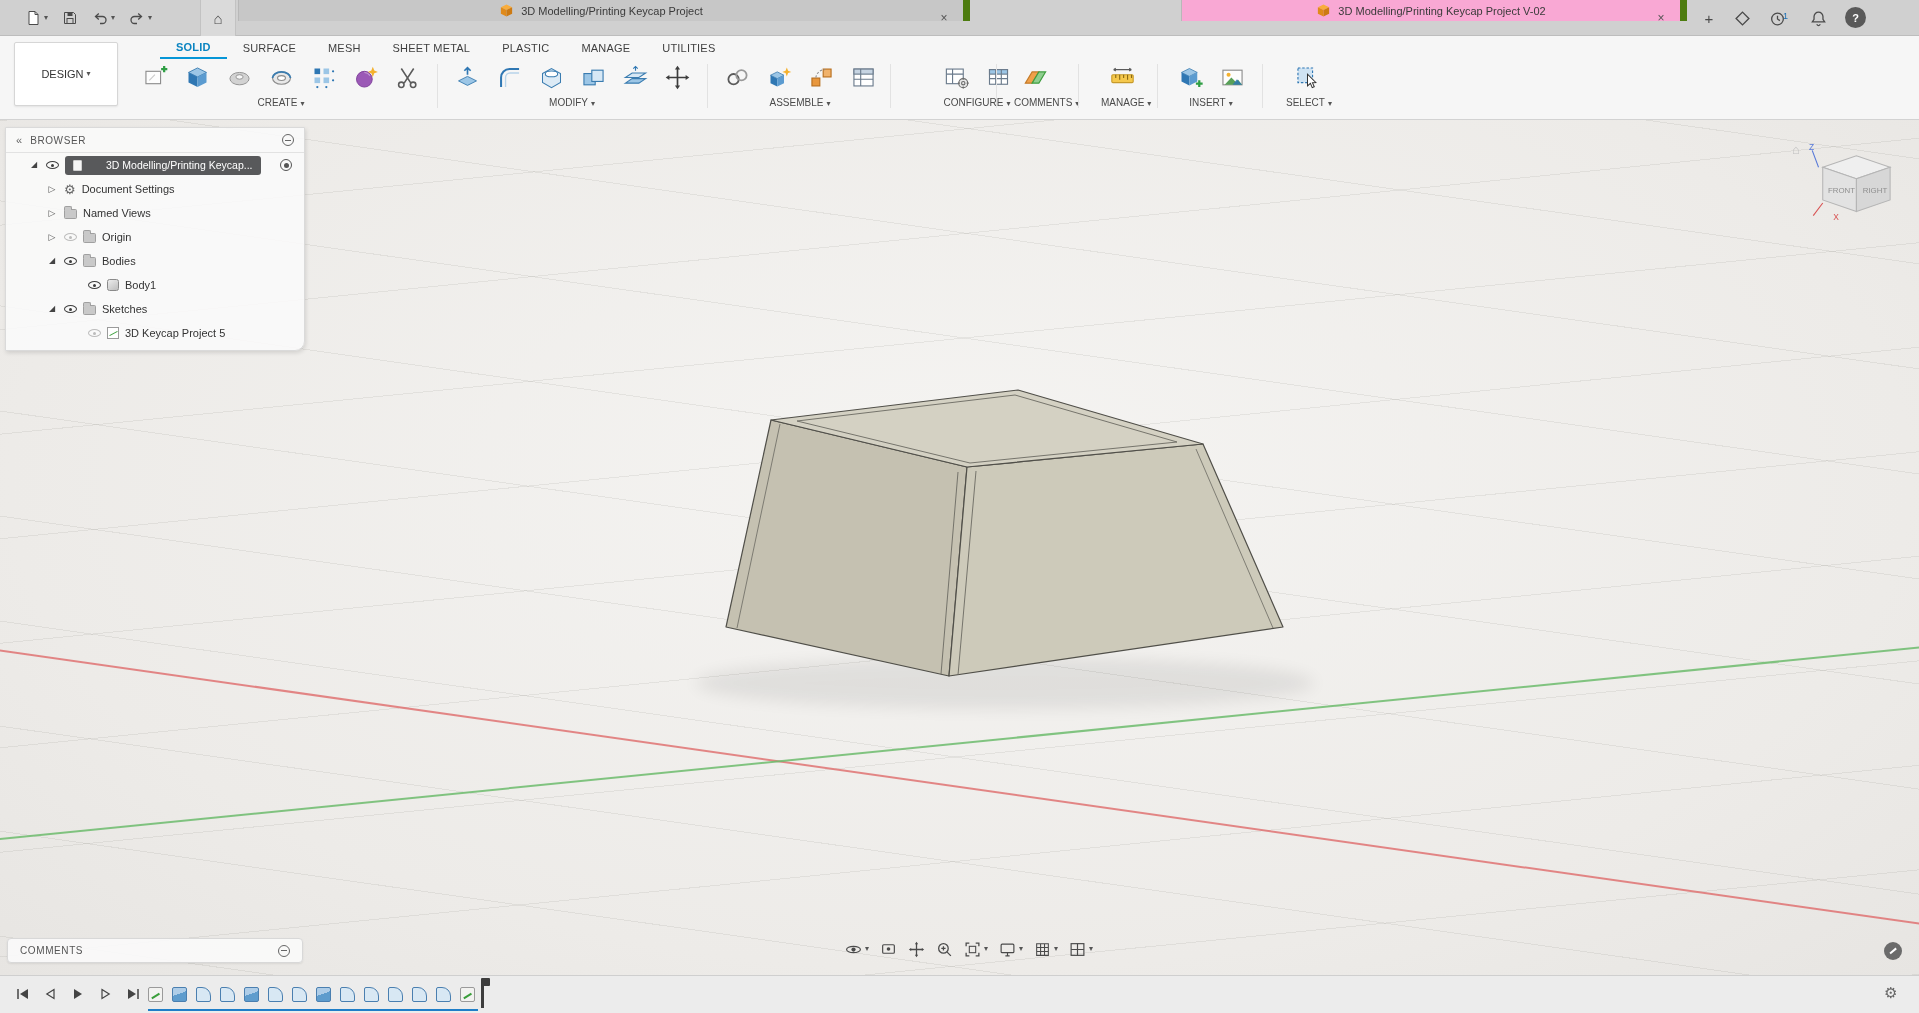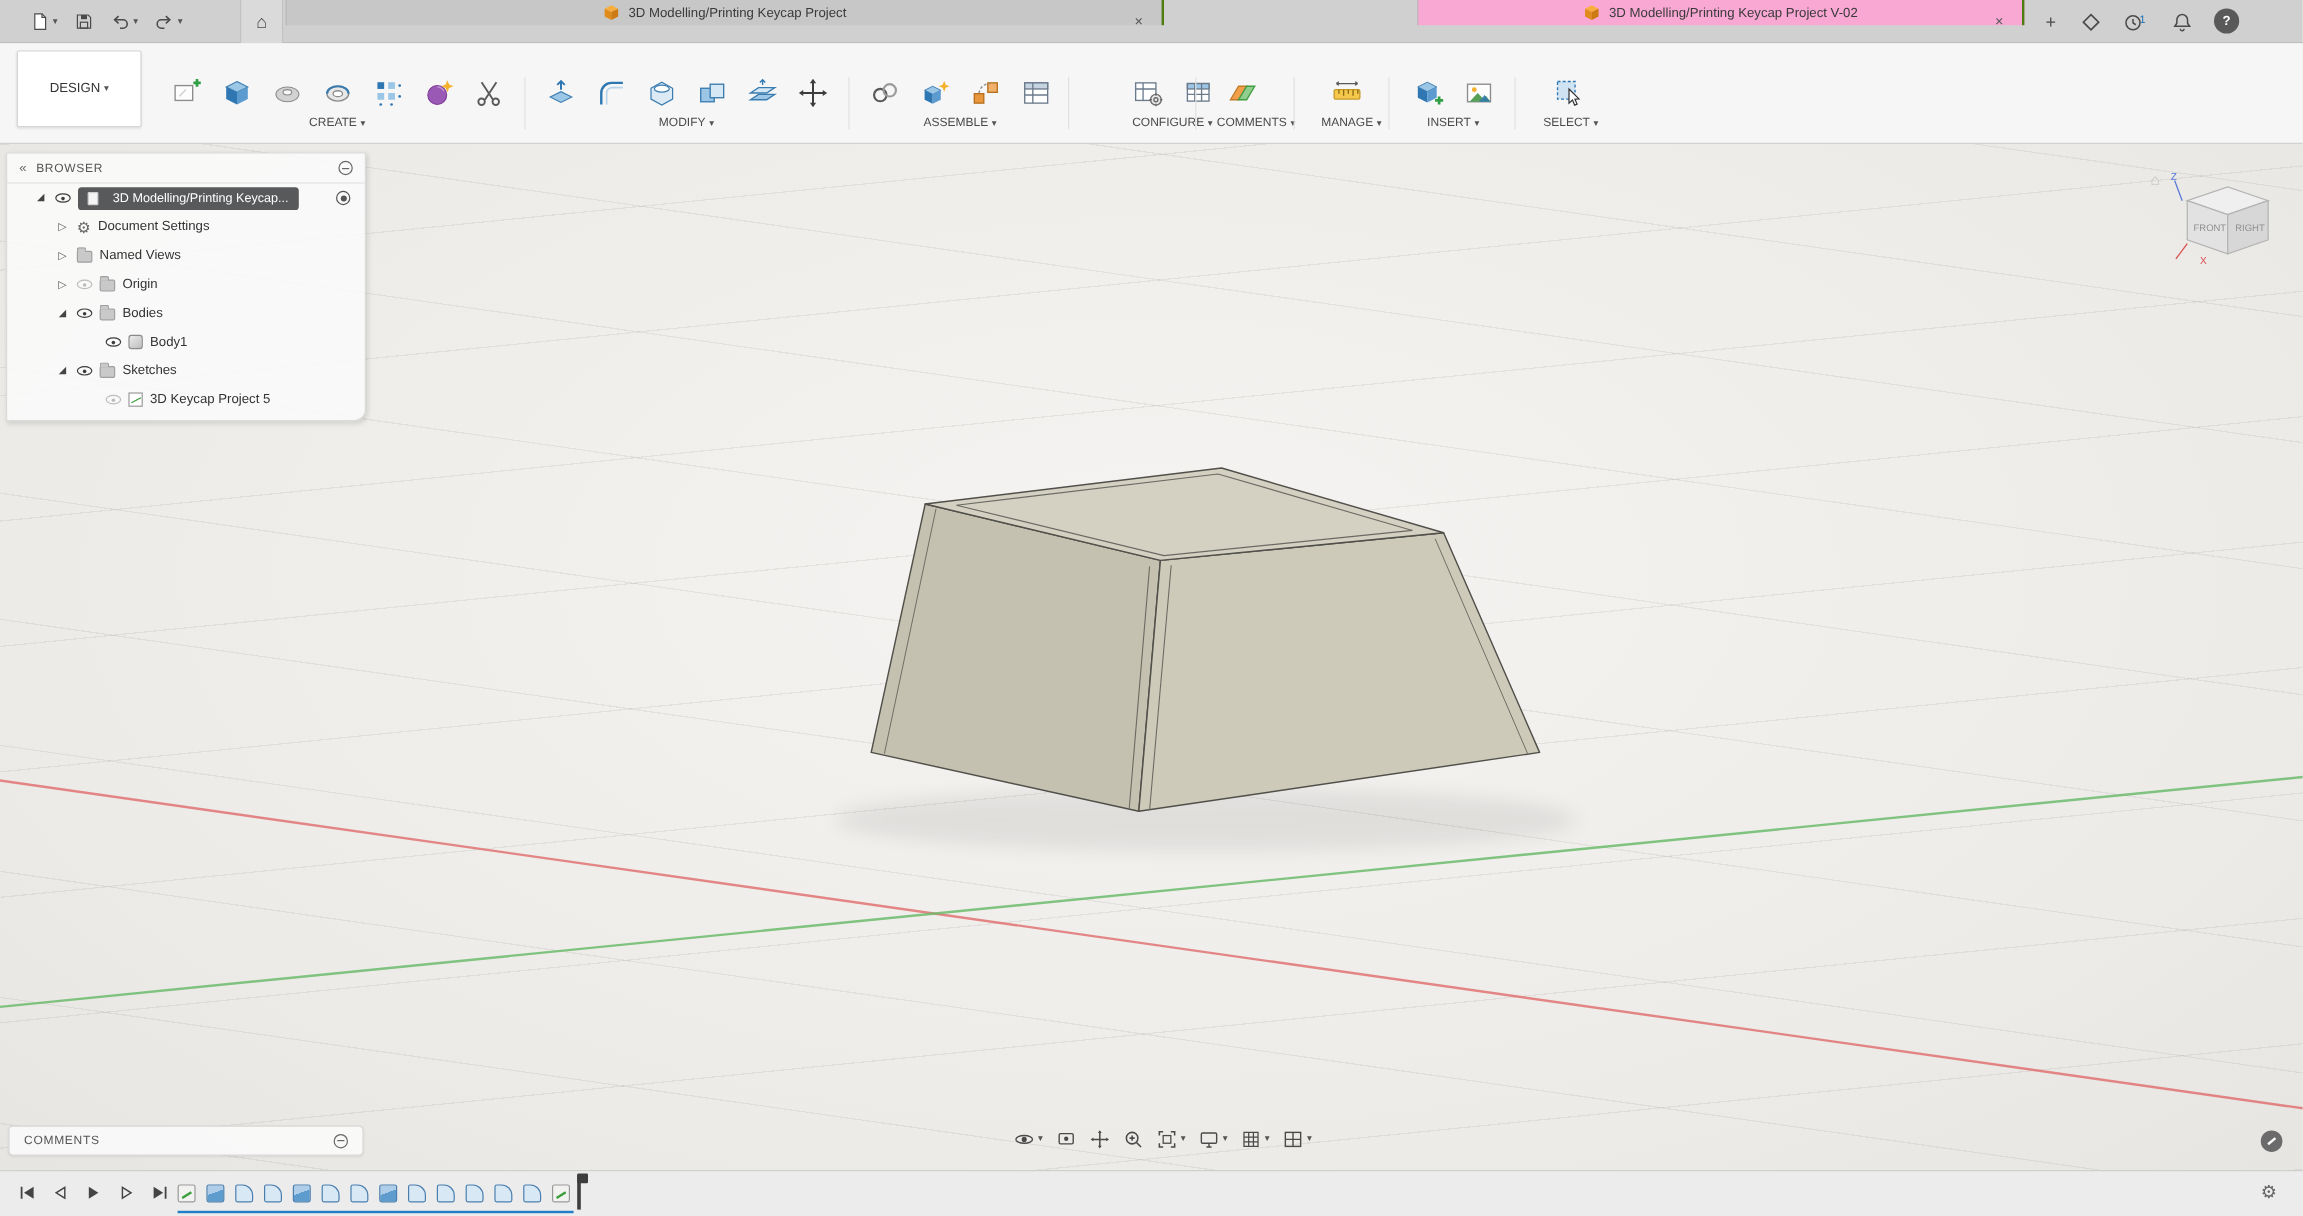--- a/index.html
+++ b/index.html
@@ -7,21 +7,21 @@
   body{font-family:"Liberation Sans",sans-serif;font-size:11px;color:#3d3d3d;background:#efeeec;position:relative;-webkit-font-smoothing:antialiased}
   button{border:none;background:transparent;font:inherit;color:inherit;cursor:default;display:inline-flex;align-items:center;justify-content:center}
   .caret{font-size:8px;color:#555;margin-left:3px;line-height:1}
 
   
   #titlebar{position:absolute;top:0;left:0;width:1919px;height:36px;background:#d0d0d0;border-bottom:1px solid #bdbdbd}
   .qat{position:absolute;left:6px;top:0;height:36px;display:flex;align-items:center;gap:4px}
   .tbtn{height:26px;padding:0 5px;border-radius:2px}
   .home-tab{position:absolute;left:200px;top:0;width:36px;height:36px;display:flex;align-items:center;justify-content:center;background:#dadada;border-left:1px solid #c2c2c2;border-right:1px solid #c2c2c2}
   .home-glyph{font-size:15px;color:#4a4a4a}
-  .doc-tab{position:absolute;top:0;height:21px;display:flex;align-items:center;justify-content:center;gap:7px;font-size:11px;color:#3a3a3a;border-right:2px solid #4d7c0f;border-left:1px solid #b8b8b8}
+  .doc-tab{position:absolute;top:0;height:21px;display:flex;align-items:center;justify-content:center;gap:7px;font-size:11px;color:#3a3a3a;border-right:7px solid #4d7c0f;border-left:1px solid #b8b8b8}
   .doc-tab.inactive{background:#c7c7c7}
   .doc-tab.active{background:#f9a8d4}
   .tab-close{position:absolute;right:10px;top:9px;width:18px;height:18px;font-size:12px;color:#555;border-radius:2px}
   .newtab{position:absolute;top:7px;width:22px;height:22px;font-size:15px;color:#4a4a4a}
   .tb-ico{position:absolute;top:7px;width:24px;height:22px}
   .help-circle{position:absolute;top:7px;width:21px;height:21px;border-radius:50%;background:#595959;color:#fff;font-size:11px;font-weight:bold;display:flex;align-items:center;justify-content:center}
   .avatar{position:absolute;top:5px;width:25px;height:25px;border-radius:50%;background:#fbfbfb;border:1px solid #9e9e9e;color:#444;font-size:10px;font-weight:bold;display:flex;align-items:center;justify-content:center}
   .job-count{position:absolute;font-size:9px;color:#1a6fb5;top:4px;left:18px}
 
   
@@ -51,21 +51,21 @@
   .eye{width:13px;height:8px;border:1px solid #3d3d3d;border-radius:50%;position:relative;flex:none}
   .eye::after{content:"";position:absolute;left:4px;top:1.5px;width:3px;height:3px;background:#3d3d3d;border-radius:50%}
   .eye.off{opacity:.32}
   .folder{width:13px;height:10px;background:#c9c9c9;border:1px solid #a0a0a0;border-radius:1.5px;position:relative;flex:none;margin-top:2px}
   .folder::before{content:"";position:absolute;top:-4px;left:-1px;width:6px;height:3px;background:#c9c9c9;border:1px solid #a0a0a0;border-bottom:none;border-radius:2px 2px 0 0}
   .gearglyph{font-size:13px;color:#666;line-height:1;flex:none}
   .bodyic{width:12px;height:12px;border:1px solid #8a8a8a;border-radius:2.5px;background:linear-gradient(145deg,#ececec,#bdbdbd);flex:none}
   .sketchic{width:12px;height:12px;border:1px solid #9a9a9a;background:#fff;position:relative;flex:none}
   .sketchic::after{content:"";position:absolute;left:1px;top:5px;width:9px;height:0;border-top:1.5px solid #3a9e3a;transform:rotate(-28deg)}
   .docic{width:9px;height:11px;background:#f5f5f5;border:1px solid #cfcfcf;border-radius:1px;flex:none}
-  .rootpill{display:flex;align-items:center;gap:12px;background:#58595b;color:#fff;border-radius:3px;height:19px;padding:0 8px;font-size:10.5px;max-width:204px;white-space:nowrap;overflow:hidden}
+  .rootpill{display:flex;align-items:center;gap:24px;background:#58595b;color:#fff;border-radius:3px;height:19px;padding:0 8px;font-size:10.5px;max-width:204px;white-space:nowrap;overflow:hidden}
   .radioic{width:12px;height:12px;border:1.5px solid #555;border-radius:50%;position:relative;flex:none;margin-left:auto;margin-right:12px}
   .radioic::after{content:"";position:absolute;inset:2.5px;border-radius:50%;background:#555}
 
   
   #viewport{position:absolute;left:0;top:120px;width:1919px;height:855px;overflow:hidden;background:radial-gradient(ellipse at 50% 42%,#f5f4f2 0%,#edebe8 70%,#e7e5e2 100%)}
   .gridset{position:absolute;left:-300px;top:-300px;right:-300px;bottom:-300px}
   .grid-a{background:repeating-linear-gradient(0deg,transparent 0 103px,rgba(100,100,90,.10) 103px 104px);transform:rotate(8.1deg)}
   .grid-b{background:repeating-linear-gradient(0deg,transparent 0 103px,rgba(100,100,90,.10) 103px 104px);transform:rotate(-5.7deg)}
   .axis{position:absolute;height:1.5px;transform-origin:left center}
   .axis.red{left:-200px;top:501px;width:2500px;background:#de6a6a;transform:rotate(8.1deg);opacity:.8}
@@ -198,20 +198,29 @@
     <span>AG</span>
   </button>
 </div>
 
 <div id="toolbar">
   <button class="design-box">
     <span>DESIGN</span>
     <span class="caret">▾</span>
   </button>
 
+  <div class="ribbon-tabs">
+    <button class="rtab active">SOLID</button>
+    <button class="rtab">SURFACE</button>
+    <button class="rtab">MESH</button>
+    <button class="rtab">SHEET METAL</button>
+    <button class="rtab">PLASTIC</button>
+    <button class="rtab">MANAGE</button>
+    <button class="rtab">UTILITIES</button>
+  </div>
 
   <div class="rgroup" style="left:134px;width:294px">
     <div class="gicons">
       <button class="tico">
           <svg viewBox="0 0 24 24">
             <rect x="3.5" y="6.5" width="13" height="11" fill="#fdfdfd" stroke="#8c8c8c"></rect>
             <path d="M6.5 14.5l5-5" stroke="#c9c9c9"></path>
             <path d="M17 4.5h5.5M19.7 1.7v5.6" stroke="#2f9e44" stroke-width="2"></path>
           </svg>
         </button>

